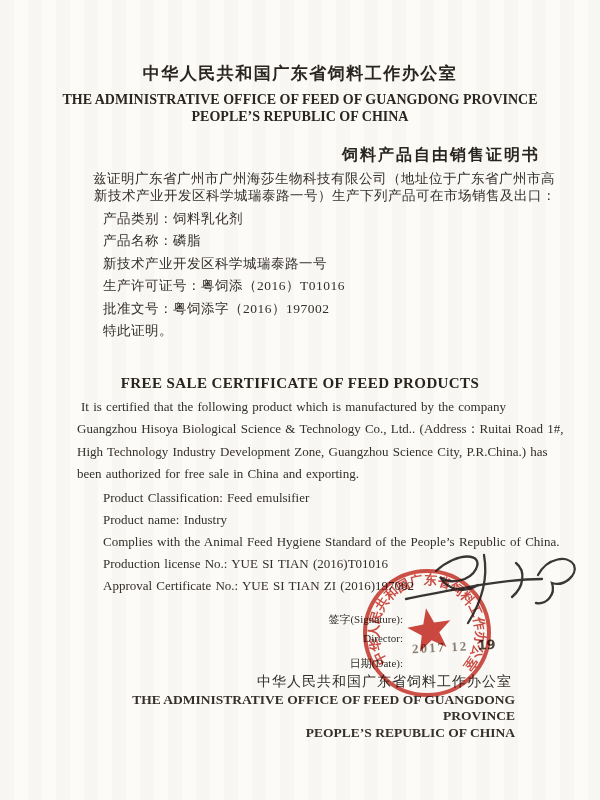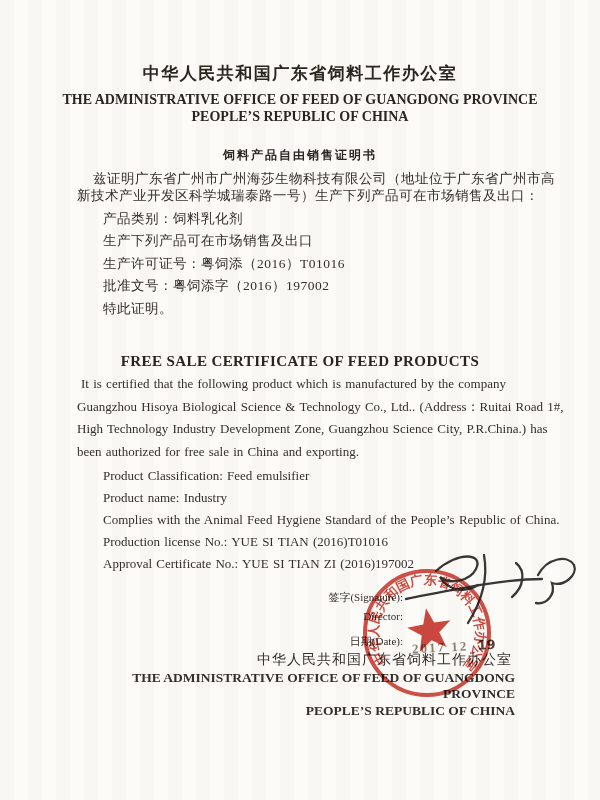--- a/index.html
+++ b/index.html
@@ -11,23 +11,23 @@
     padding:64px 60px 0 60px;
     background:#fcfbf8;
     background-image:repeating-linear-gradient(90deg, rgba(240,238,233,.35) 0 14px, rgba(255,255,255,0) 14px 28px);
     font-family:"Liberation Serif","DejaVu Serif",serif;
     color:#332f2b;
     overflow:hidden;
   }
   .cn-header { text-align:center; font-size:17px; font-weight:700; letter-spacing:1.5px; line-height:20px; color:#29251f; }
   .en-header { text-align:center; font-size:14px; font-weight:700; line-height:17px; color:#29251f; }
   .en-header.first { margin-top:7px; }
-  .cn-cert-title { text-align:center; font-size:12px; font-weight:700; letter-spacing:2px; line-height:20px; margin-top:20px; color:#29251f; }
+  .cn-cert-title { text-align:right; font-size:16px; font-weight:700; letter-spacing:2px; line-height:20px; margin-top:20px; color:#29251f; }
   .cn-para { margin-top:5px; }
-  .cn-line { font-size:13.5px; line-height:17px; margin-left:17px; white-space:nowrap; letter-spacing:.5px; }
+  .cn-line { font-size:13.5px; line-height:17px; margin-left:34px; white-space:nowrap; letter-spacing:.5px; }
   .cn-line.indent { margin-left:33px; }
   .cn-item { font-size:13.5px; line-height:17px; margin:5.5px 0 0 43px; white-space:nowrap; letter-spacing:.5px; }
   .en-title { text-align:center; font-size:15px; font-weight:700; letter-spacing:.4px; line-height:18px; margin-top:35px; color:#29251f; }
   .en-line { font-size:13px; line-height:17px; margin:5.5px 0 0 17px; white-space:nowrap; word-spacing:1px; }
   .en-line.indent { margin-left:21px; }
   .en-item { font-size:13px; line-height:17px; margin:5px 0 0 43px; white-space:nowrap; word-spacing:1px; }
   .en-item.first { margin-top:7px; }
   .sig-row { text-align:right; padding-right:137px; font-size:11px; line-height:15px; margin-top:4px; }
   .sig-row.first { margin-top:18px; }
   .sig-row.tight { margin-top:10px; }
@@ -52,21 +52,22 @@
 
   <div class="cn-cert-title">饲料产品自由销售证明书</div>
 
   <div class="cn-para">
     <div class="cn-line indent">兹证明广东省广州市广州海莎生物科技有限公司（地址位于广东省广州市高</div>
     <div class="cn-line">新技术产业开发区科学城瑞泰路一号）生产下列产品可在市场销售及出口：</div>
   </div>
 
   <div>
     <div class="cn-item">产品类别：饲料乳化剂</div>
-    <div class="cn-item">生产下列产品可在市场销售及出口</div>
+    <div class="cn-item">产品名称：磷脂</div>
+    <div class="cn-item">新技术产业开发区科学城瑞泰路一号</div>
     <div class="cn-item">生产许可证号：粤饲添（2016）T01016</div>
     <div class="cn-item">批准文号：粤饲添字（2016）197002</div>
     <div class="cn-item">特此证明。</div>
   </div>
 
   <div class="en-title">FREE SALE CERTIFICATE OF FEED PRODUCTS</div>
 
   <div>
     <div class="en-line indent">It is certified that the following product which is manufactured by the company</div>
     <div class="en-line">Guangzhou Hisoya Biological Science &amp; Technology Co., Ltd.. (Address：Ruitai Road 1#,</div>

